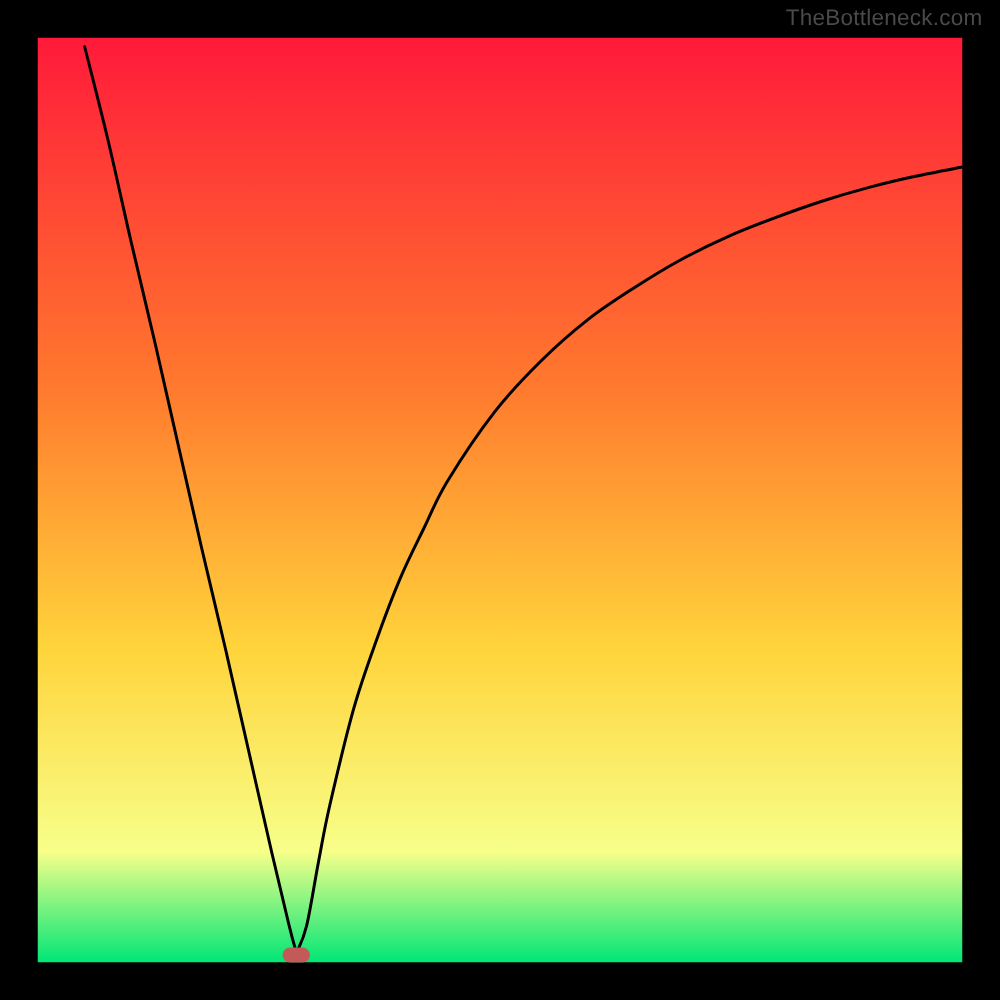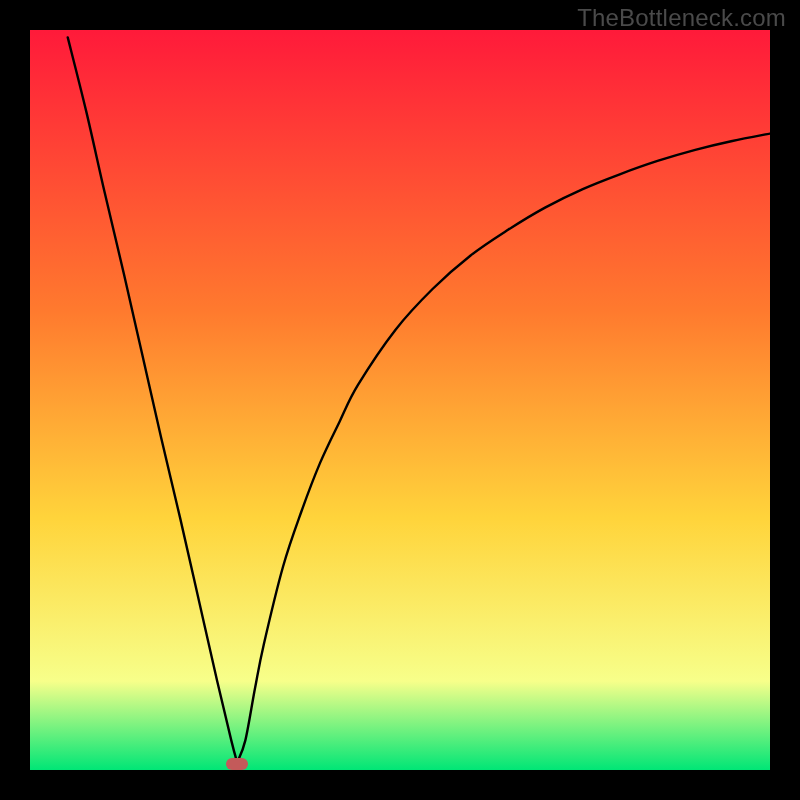--- a/index.html
+++ b/index.html
@@ -15,21 +15,21 @@
     position: relative;
     width: 800px;
     height: 800px;
     background: #000;
   }
   .watermark {
     position: absolute;
     top: 4px;
     right: 14px;
     color: #4a4a4a;
-    font-size: 24px;
+    font-size: 18px;
     font-weight: 500;
     letter-spacing: 0.2px;
     z-index: 3;
   }
   .plot {
     position: absolute;
     left: 30px;
     top: 30px;
     width: 740px;
     height: 740px;

